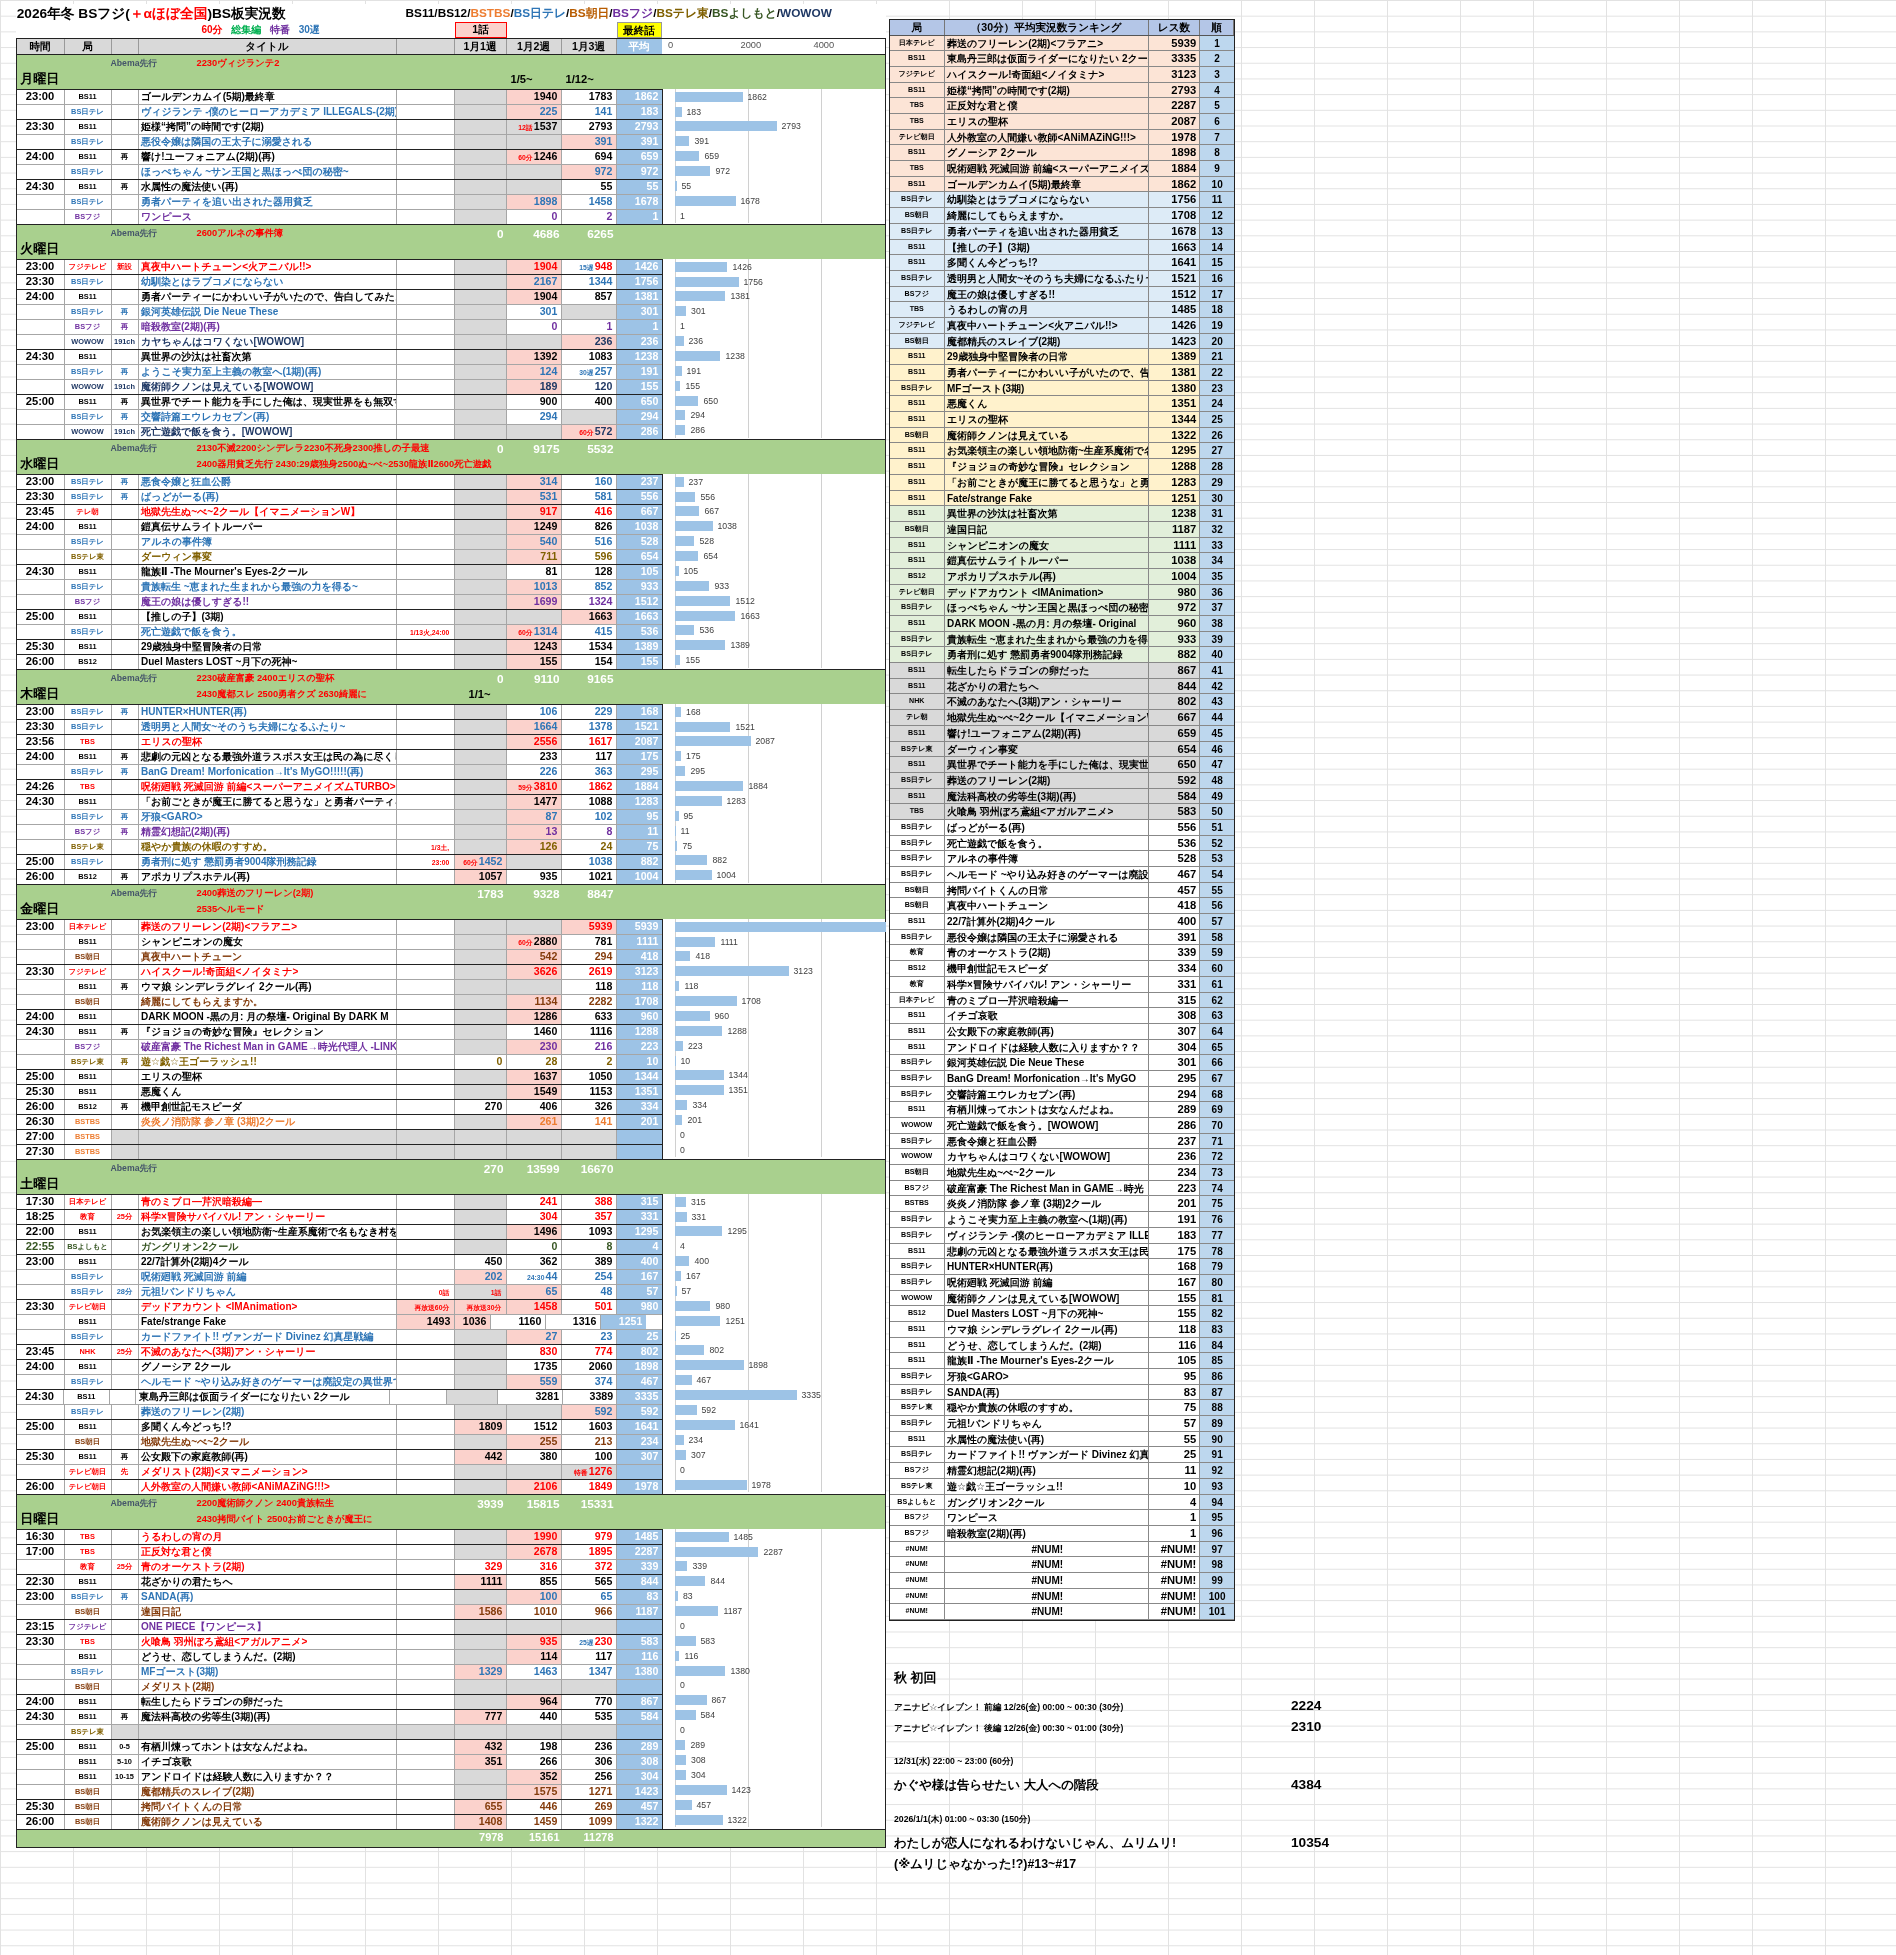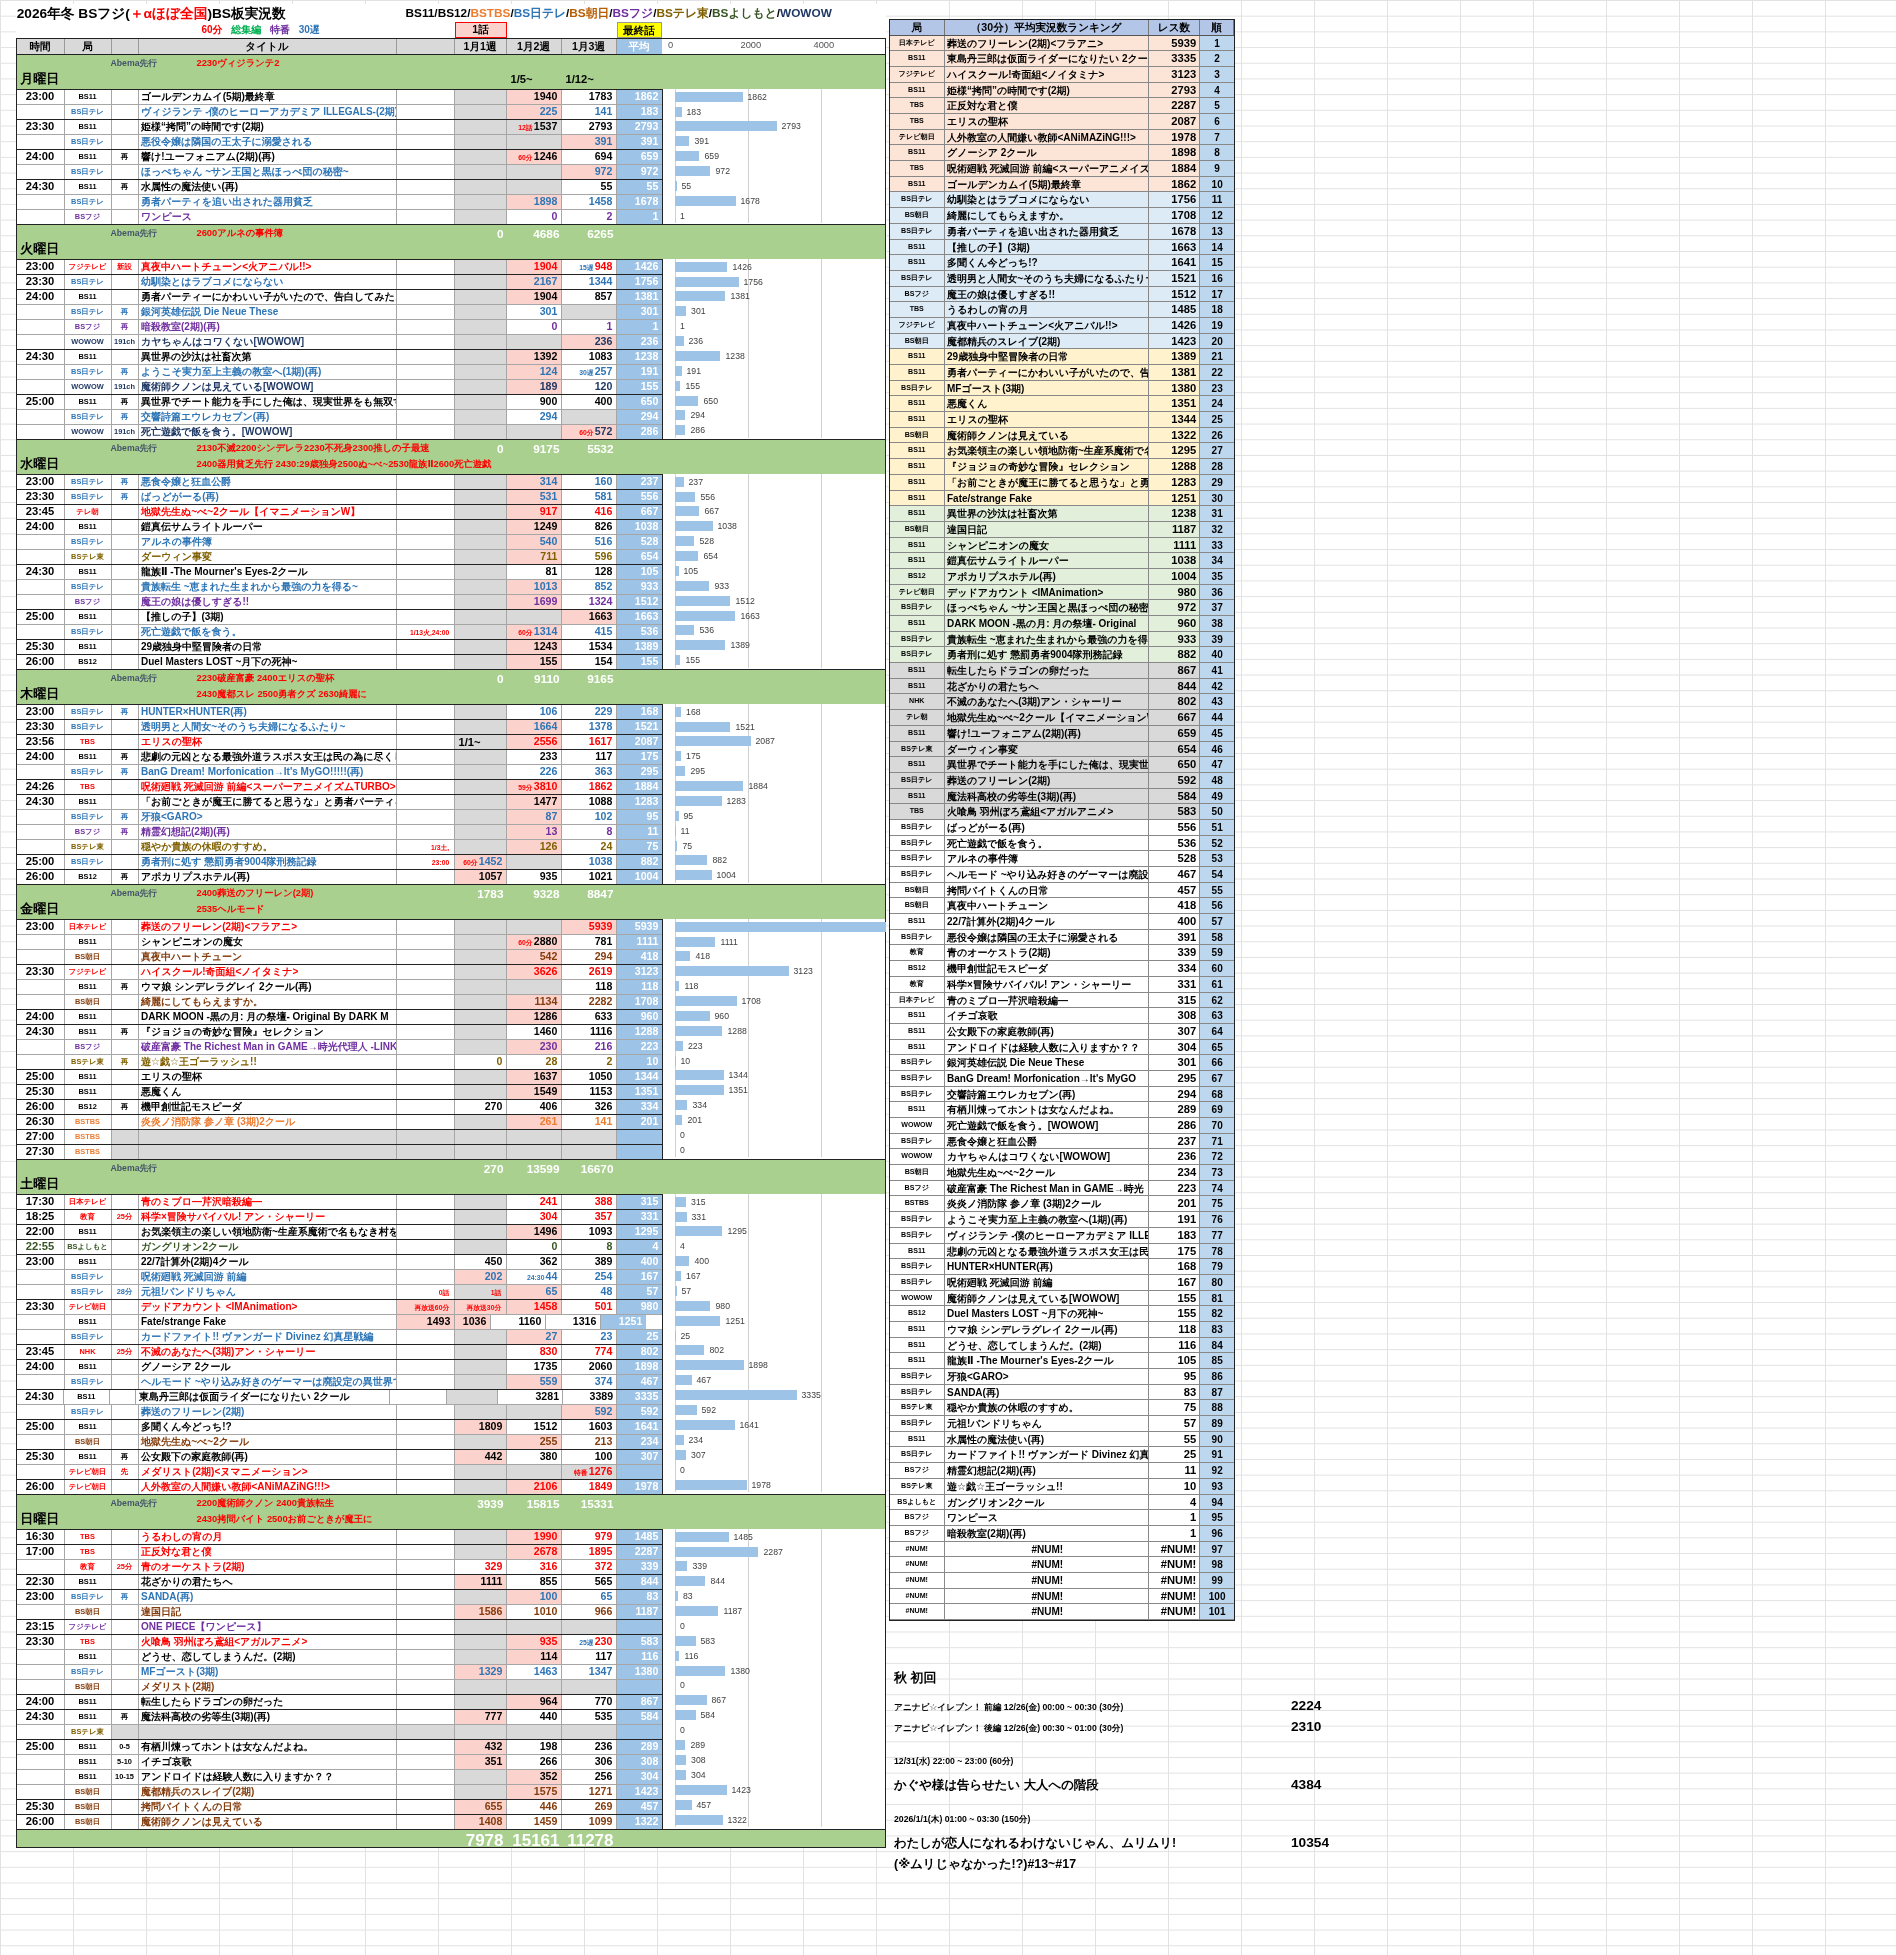--- a/index.html
+++ b/index.html
@@ -47,21 +47,21 @@
   .c.title{font-size:10px;font-weight:bold;line-height:13.7px;padding-left:2.5px;}
   .c.num{font-size:10.6px;font-weight:bold;text-align:right;padding-right:3.1px;line-height:13.7px;}
   .c.num .pre{font-size:6.8px;font-weight:bold;margin-right:1.2px;}
   .c.avgc{background:#9DC3E6;color:#fff;border-right:none;}
   
   .chart{position:relative;width:223px;background:#fff;}
   .chart .grid{position:absolute;top:0;bottom:0;width:0.6px;background:#d0d0d0;}
   .chart .bar{position:absolute;height:10px;background:#9DC3E6;}
   .chart .blab{position:absolute;font-size:8.7px;color:#404040;line-height:10px;}
   #final-strip{height:18.6px;background:#A9D08E;border:1.2px solid #222;position:relative;}
-  #final-strip .tot{position:absolute;top:1.2px;font-size:17px;font-weight:bold;color:#fff;text-align:right;}
+  #final-strip .tot{position:absolute;top:1.2px;font-size:11px;font-weight:bold;color:#fff;text-align:right;}
   
   #ranking{position:absolute;left:889px;top:18.6px;width:346px;background:#fff;border:1.2px solid #222;}
   #rank-hdr{display:flex;height:16px;background:#B4C6E7;border-bottom:0.6px solid #555;}
   .rh{font-size:10.6px;font-weight:bold;text-align:center;line-height:15px;border-right:0.6px solid #777;overflow:hidden;}
   .rrow{display:flex;height:15.7px;border-bottom:0.6px solid #888;}
   .rc{border-right:0.6px solid #888;overflow:hidden;white-space:nowrap;}
   .rc.st{font-size:7.1px;font-weight:bold;text-align:center;line-height:15px;}
   .rc.ti{font-size:10px;font-weight:bold;line-height:15px;padding-left:2.5px;}
   .rc.ct{font-size:11.2px;font-weight:bold;text-align:right;padding-right:3.1px;line-height:15px;}
   .rc.rk{font-size:10px;font-weight:bold;text-align:center;line-height:15px;background:#BDD7EE;border-right:none;}
@@ -600,21 +600,21 @@
           </div>
         </div>
         <div class="band">
           <div class="dayname">木曜日</div>
           <div class="abema">Abema先行</div>
           <div class="red1">2230破産富豪 2400エリスの聖杯</div>
           <div class="red2">2430魔都スレ 2500勇者クズ 2630綺麗に</div>
           <div class="tot" style="left: 439px; width: 48px;">0</div>
           <div class="tot" style="left: 492px; width: 51px;">9110</div>
           <div class="tot" style="left: 546px; width: 51px;">9165</div>
-          <div class="dt" style="left: 442px; margin-top: 48px;">1/1~</div>
+          <div class="dt" style="left: 452px;">1/1~</div>
         </div>
         <div class="day-body">
           <div class="rows">
             <div class="srow grp">
               <div class="c time" style="width: 48px;">23:00</div>
               <div class="c st" style="width: 47px; color: rgb(46, 117, 182);">BS日テレ</div>
               <div class="c tag" style="width: 27px; color: rgb(46, 117, 182);">再</div>
               <div class="c title" style="width: 258px; color: rgb(46, 117, 182);">HUNTER×HUNTER(再)</div>
               <div class="c num" style="width: 58px; background: rgb(255, 255, 255);"></div>
               <div class="c num" style="width: 52px; background: rgb(217, 217, 217);"></div>

